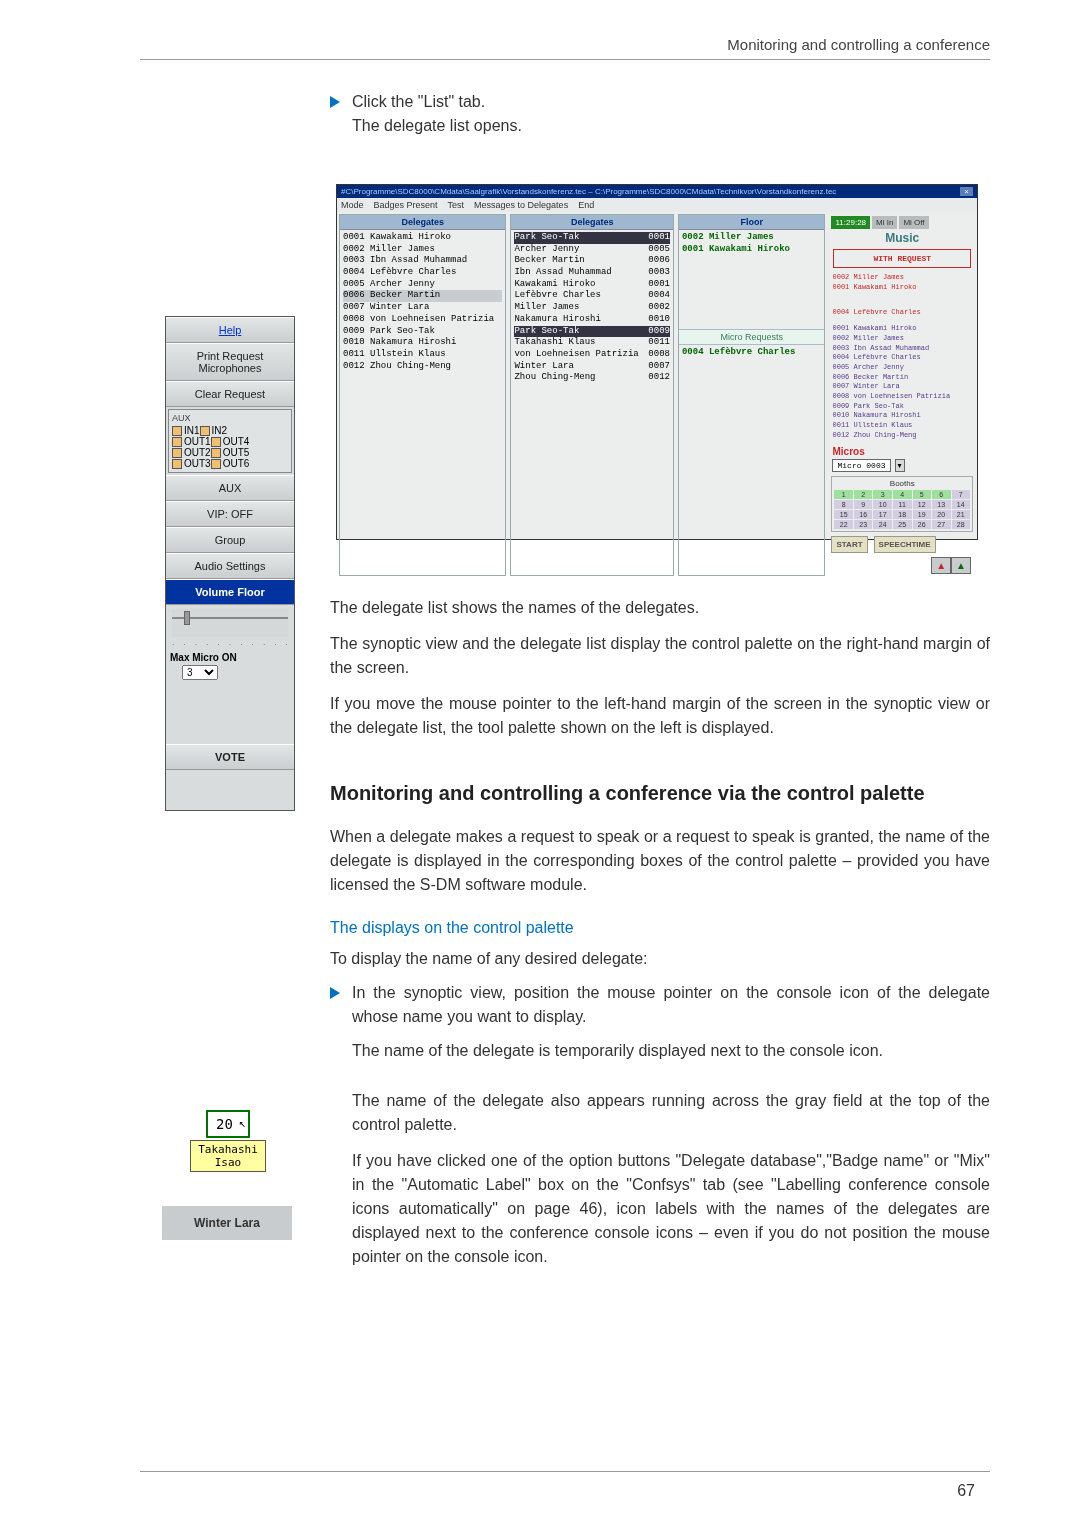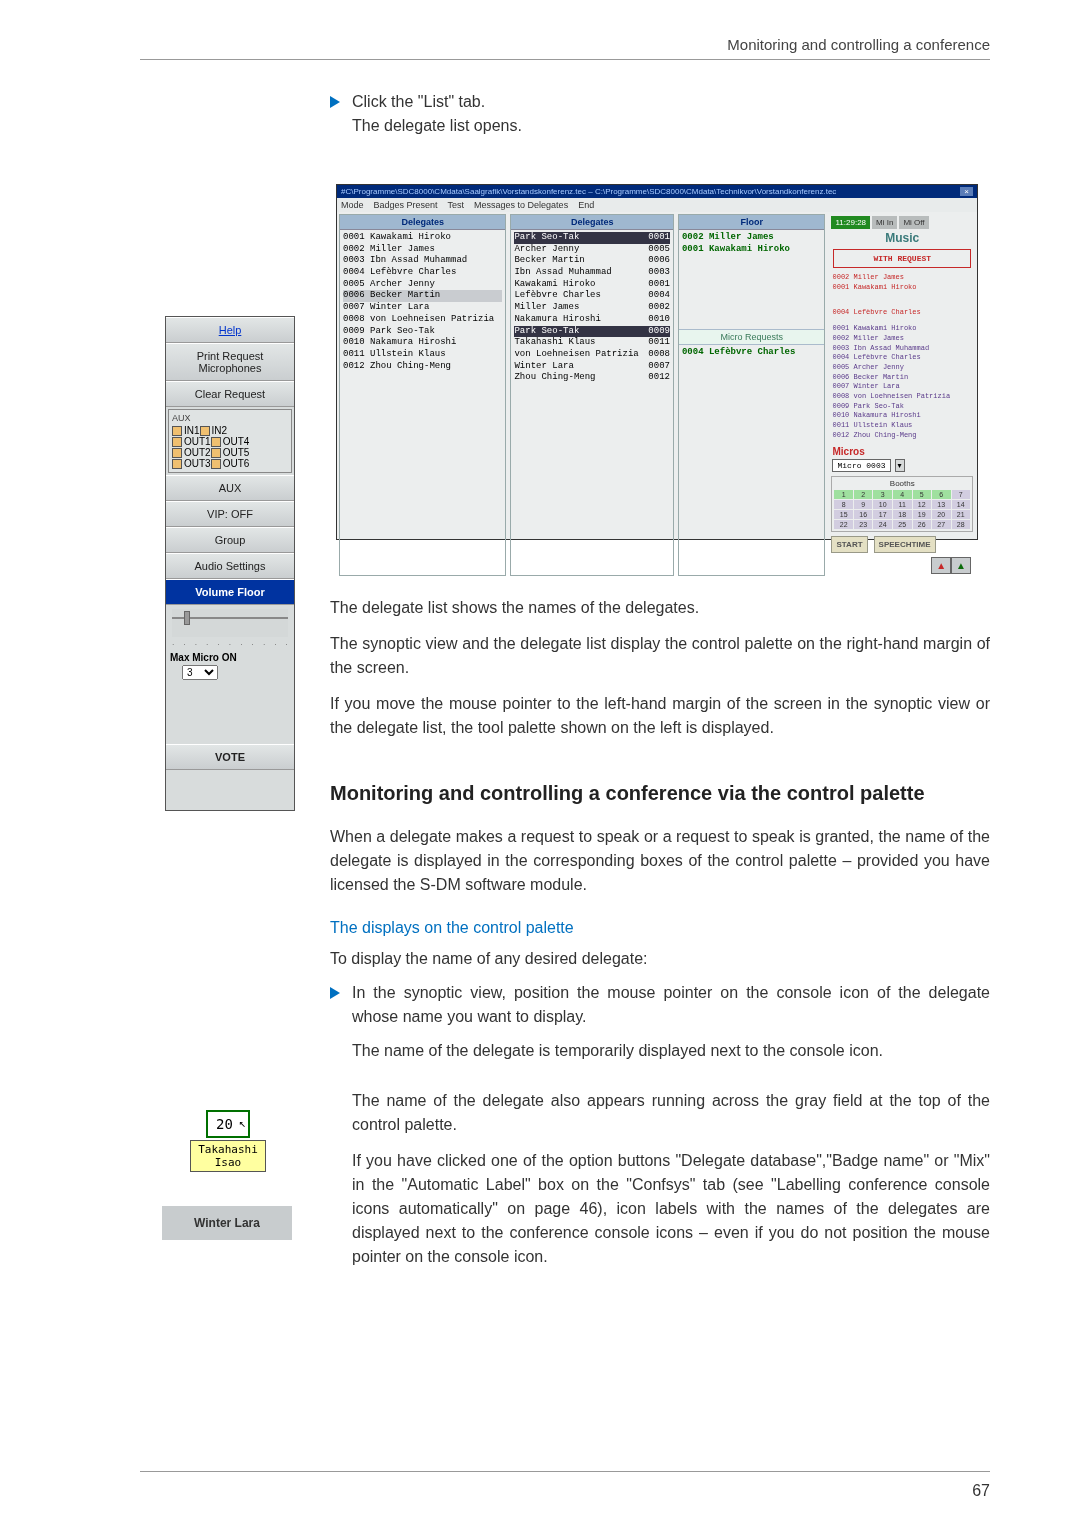--- a/index.html
+++ b/index.html
@@ -1,18 +1,18 @@
 <!DOCTYPE html>
 <html><head>
   <meta charset="utf-8">
   <style>
     * { margin: 0; padding: 0; box-sizing: border-box; }
     body { font-family: "Segoe UI", Arial, sans-serif; background: #fff; width: 1080px; height: 1528px; position: relative; }
     .header-line { position: absolute; top: 36px; left: 140px; right: 90px; font-size: 15px; color: #444; border-bottom: 1px solid #999; padding-bottom: 6px; text-align: right; }
-    .footer-pageno { position: absolute; bottom: 28px; right: 90px; font-size: 16px; color: #333; }
+    .footer-pageno { position: absolute; bottom: 28px; right: 105px; font-size: 16px; color: #333; }
     .footer-line { position: absolute; bottom: 56px; left: 140px; right: 90px; border-top: 1px solid #999; }
     .main { position: absolute; top: 80px; left: 330px; right: 90px; }
     .body-text { font-size: 16px; color: #333; line-height: 1.5; text-align: justify; }
     .bullet-row { display: flex; margin-top: 10px; margin-bottom: 4px; }
     .bullet-row .tri { width: 0; height: 0; border-left: 10px solid #0070c0; border-top: 6px solid transparent; border-bottom: 6px solid transparent; margin-right: 12px; margin-top: 6px; flex-shrink: 0; }
     .h2 { font-size: 20px; font-weight: 600; color: #222; margin-top: 40px; margin-bottom: 18px; line-height: 1.35; }
     .h3 { font-size: 16px; color: #0070c0; font-weight: 400; margin-top: 22px; margin-bottom: 10px; }
     
     .palette { position: absolute; top: 316px; left: 165px; width: 130px; border: 1px solid #555; font-family: Tahoma, Arial, sans-serif; font-size: 11px; background: #d8dcdc; }
     .pal-btn { display: block; text-align: center; padding: 6px 2px; background: linear-gradient(#e2e6e6,#caced0); border-top: 1px solid #fff; border-bottom: 1px solid #999; font-size: 11px; color: #222; }

